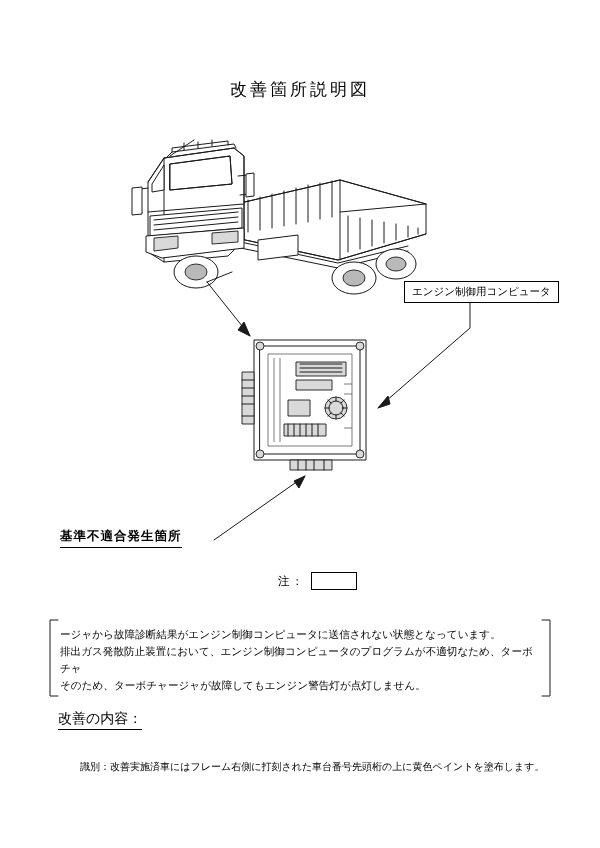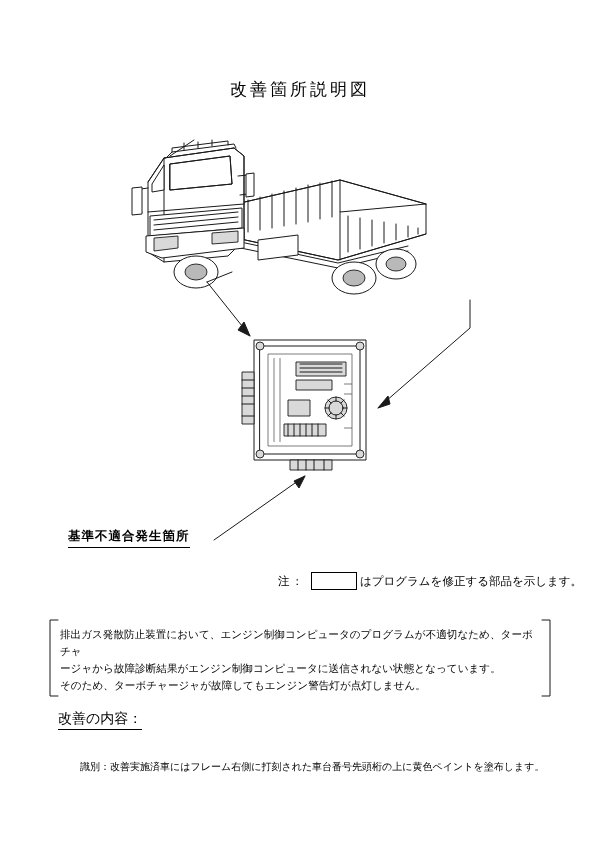--- a/index.html
+++ b/index.html
@@ -69,21 +69,21 @@
   .underlined-label {
     position: absolute;
     font-size: 12.5px;
     font-family: "DejaVu Sans", "Liberation Sans", sans-serif;
     font-weight: bold;
     border-bottom: 1.2px solid #000;
     padding-bottom: 2px;
     white-space: nowrap;
   }
   #defect-label {
-    left: 68px;
+    left: 60px;
     top: 528px;
     letter-spacing: 1px;
   }
   .note-row {
     position: absolute;
     left: 278px;
     top: 572px;
     display: flex;
     align-items: center;
     font-size: 11.5px;
@@ -261,37 +261,37 @@
     <path d="M250 336 L238 330 L244 322 Z" fill="#1a1a1a" stroke="#1a1a1a" stroke-width="1"></path>
     <path class="ln" d="M207 282 L232 272"></path>
 
     <path class="ln" d="M470 300 L470 328 L378 408"></path>
     <path d="M378 408 L390 404 L388 396 Z" fill="#1a1a1a" stroke="#1a1a1a" stroke-width="1"></path>
 
     <path class="ln" d="M214 540 L305 476"></path>
     <path d="M305 476 L294 481 L299 488 Z" fill="#1a1a1a" stroke="#1a1a1a" stroke-width="1"></path>
   </svg>
 
+  <div class="callout-box" id="ecu-label">エンジン制御用コンピュータ</div>
 
   <div class="underlined-label" id="defect-label">基準不適合発生箇所</div>
 
   <div class="note-row">
     <span class="note-prefix">注：</span>
     <span class="note-swatch"></span>
-    <span>はプログラムを修正する部品を示します。</span>
   </div>
 
   <div class="desc-block">
     <svg class="bracket-svg" viewBox="0 0 508 80">
       <path class="ln" d="M12 2 L4 2 L4 78 L12 78"></path>
       <path class="ln" d="M496 2 L504 2 L504 78 L496 78"></path>
     </svg>
     <div class="desc-text">
+      <div>ージャから故障診断結果がエンジン制御コンピュータに送信されない状態となっています。</div>
       <div>排出ガス発散防止装置において、エンジン制御コンピュータのプログラムが不適切なため、ターボチャ</div>
-      <div>ージャから故障診断結果がエンジン制御コンピュータに送信されない状態となっています。</div>
       <div>そのため、ターボチャージャが故障してもエンジン警告灯が点灯しません。</div>
     </div>
   </div>
 
   <div class="improve-heading">改善の内容：</div>
   <div class="identify-line">識別：改善実施済車にはフレーム右側に打刻された車台番号先頭桁の上に黄色ペイントを塗布します。</div>
 
 </div>
 
 </body></html>

